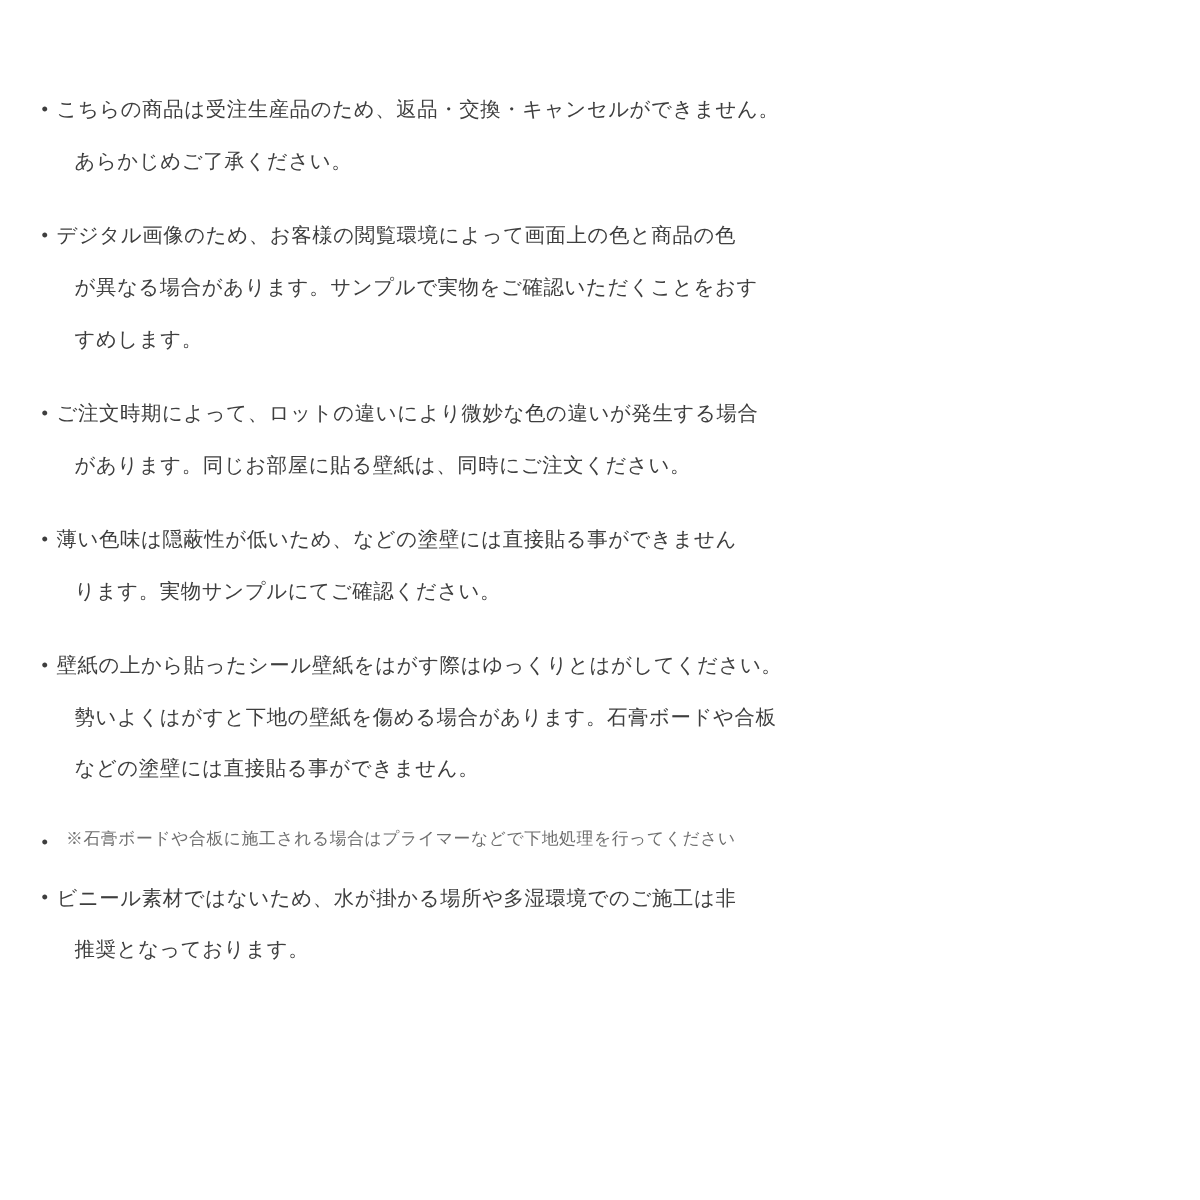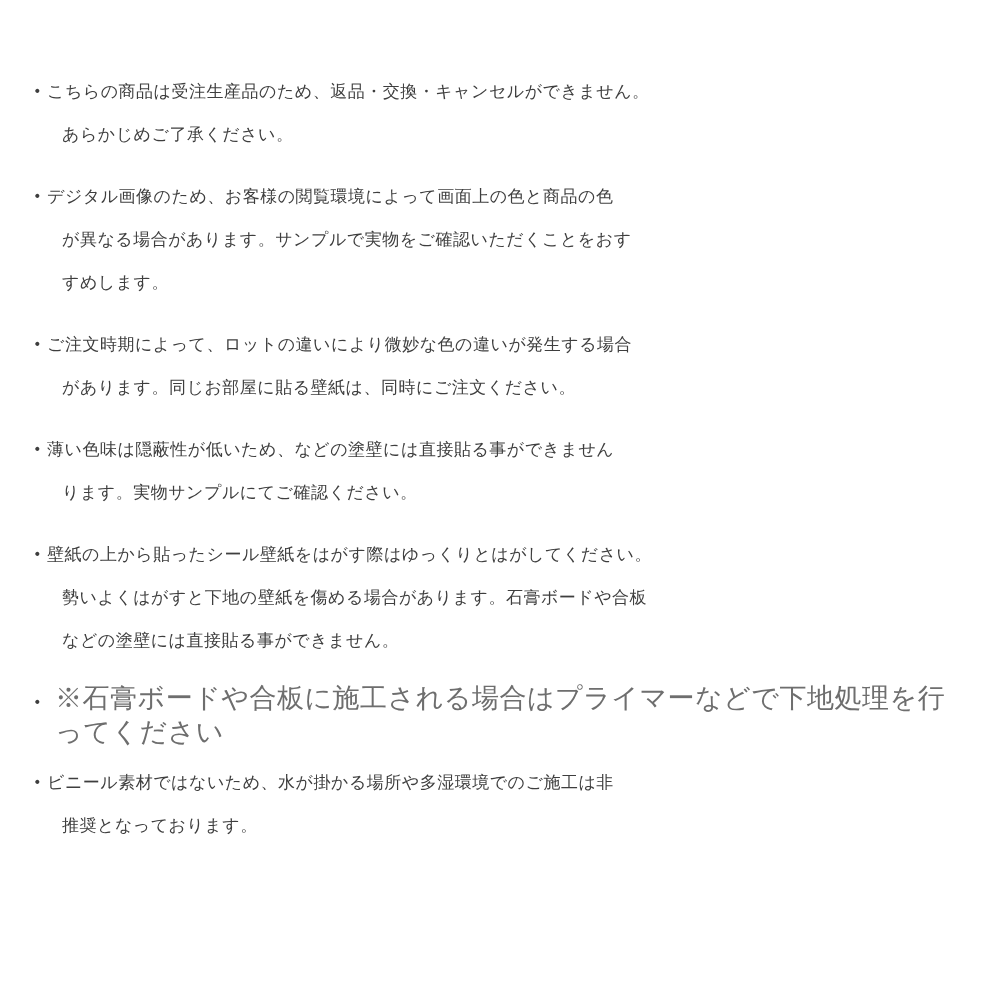--- a/index.html
+++ b/index.html
@@ -34,21 +34,21 @@
     text-indent: -15px;
     font-size: 17px;
     line-height: 43px;
     letter-spacing: 0.5px;
     color: #3e3e3e;
     white-space: pre-line;
   }
   .sub-note {
     padding-left: 55px;
     margin-top: 3px;
-    font-size: 27px;
+    font-size: 14px;
     line-height: 34px;
     letter-spacing: 0.5px;
     color: #6e6e6e;
     white-space: pre-line;
   }
   .note-item.has-subnote {
     margin-bottom: 12px;
   }
 </style>
 </head>

